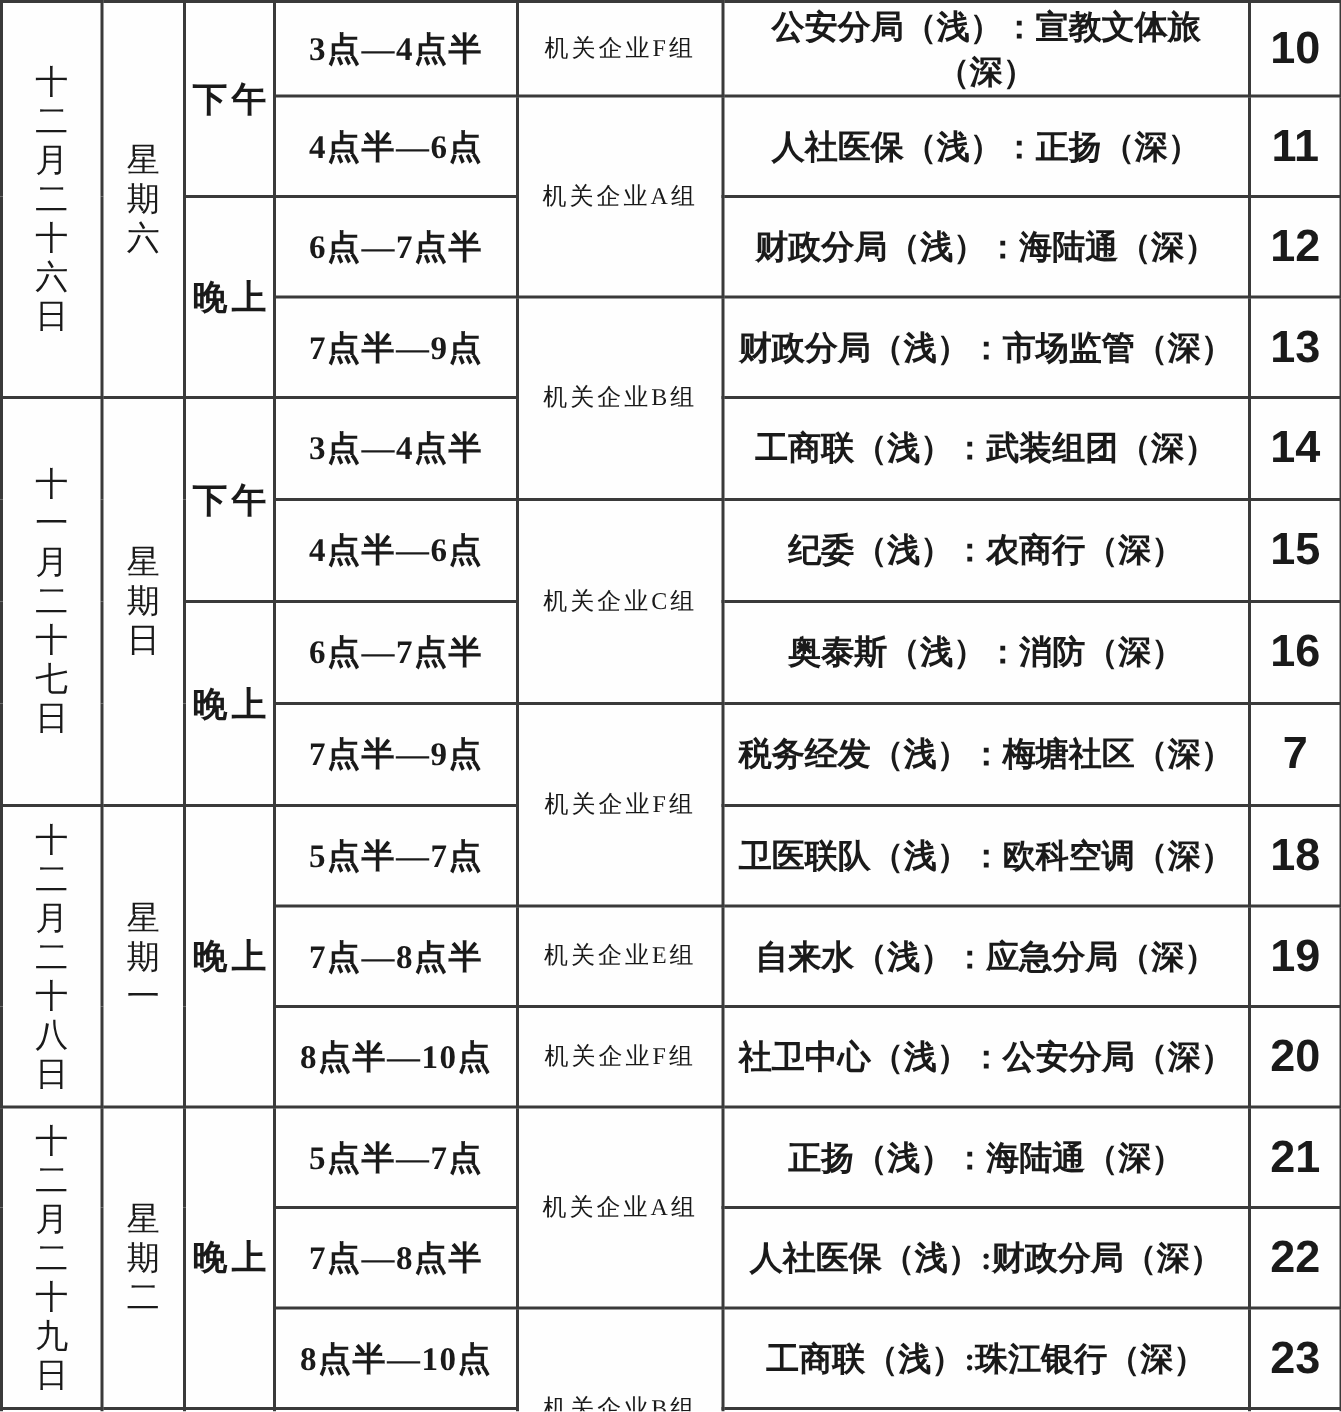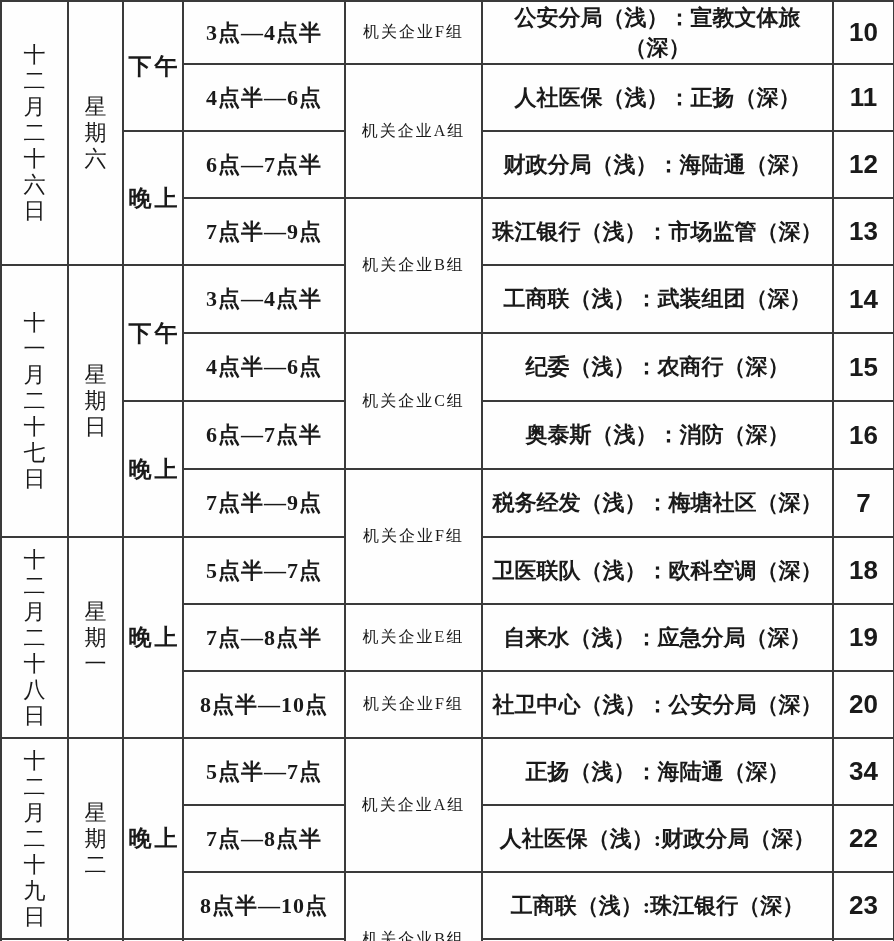--- a/index.html
+++ b/index.html
@@ -53,21 +53,21 @@
     font-weight: normal;
     font-size: 16px;
     letter-spacing: 2px;
   }
   .match {
     font-weight: bold;
     font-size: 22px;
   }
   .num {
     font-weight: bold;
-    font-size: 26px;
+    font-size: 30px;
     font-family: "Liberation Sans", "DejaVu Sans", sans-serif;
     margin-left: 34px;
   }
 </style>
 </head>
 <body>
 
 <div class="page">
   <table class="sched">
     <colgroup>
@@ -102,21 +102,21 @@
     </tr>
     <tr class="h67">
       <td rowspan="2" class="period">晚上</td>
       <td class="time">6点—7点半</td>
       <td class="match">财政分局（浅）：海陆通（深）</td>
       <td class="num">12</td>
     </tr>
     <tr class="h67">
       <td class="time">7点半—9点</td>
       <td rowspan="2" class="group">机关企业B组</td>
-      <td class="match">珠江银行（浅）：市场监管（深）</td>
+      <td class="match">财政分局（浅）：市场监管（深）</td>
       <td class="num">13</td>
     </tr>
 
     <tr class="h68">
       <td rowspan="4">
             <div class="vtext">十一月二十七日</div>
           </td>
       <td rowspan="4">
             <div class="vtext">星期日</div>
           </td>
@@ -173,21 +173,21 @@
       <td rowspan="3">
             <div class="vtext">十二月二十九日</div>
           </td>
       <td rowspan="3">
             <div class="vtext">星期二</div>
           </td>
       <td rowspan="3" class="period">晚上</td>
       <td class="time">5点半—7点</td>
       <td rowspan="2" class="group">机关企业A组</td>
       <td class="match">正扬（浅）：海陆通（深）</td>
-      <td class="num">34</td>
+      <td class="num">21</td>
     </tr>
     <tr class="h67">
       <td class="time">7点—8点半</td>
       <td class="match">人社医保（浅）:财政分局（深）</td>
       <td class="num">22</td>
     </tr>
     <tr class="h67">
       <td class="time">8点半—10点</td>
       <td rowspan="2" class="group">机关企业B组</td>
       <td class="match">工商联（浅）:珠江银行（深）</td>

